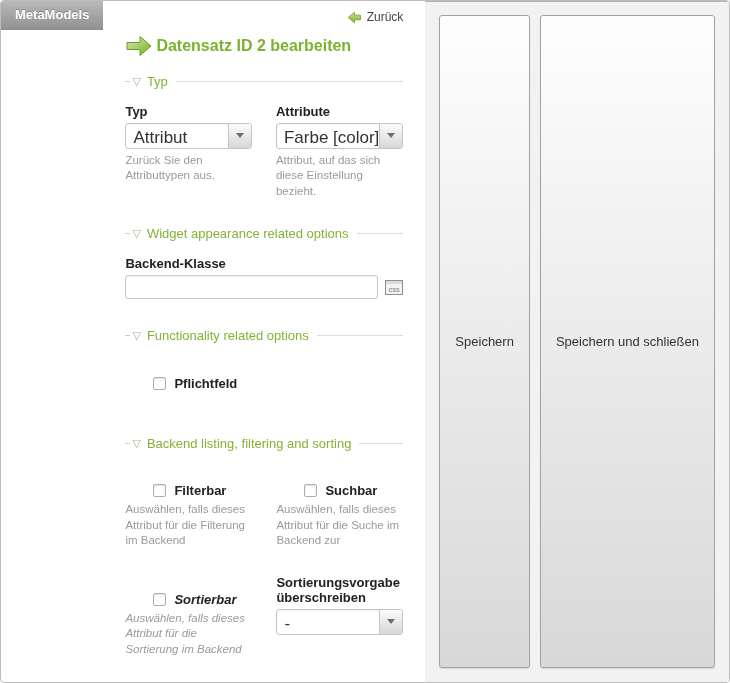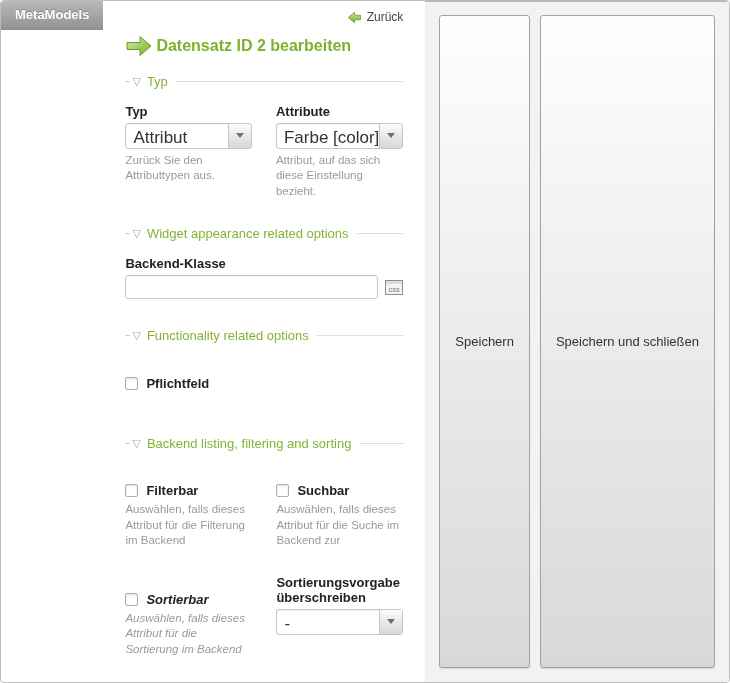--- a/index.html
+++ b/index.html
@@ -35,21 +35,21 @@
   .select .val{flex:1;font-size:17px;color:#333;padding:4px 0 0 7px;white-space:nowrap;overflow:hidden;}
   .select .btn{width:22px;flex:0 0 22px;border-left:1px solid #c6c6c6;border-radius:0 2px 2px 0;
                background:linear-gradient(#fbfbfb,#d7d7d7);display:flex;align-items:center;justify-content:center;}
   .select .btn .arrow{width:0;height:0;border-left:4px solid transparent;border-right:4px solid transparent;
                border-top:5px solid #6e6e6e;}
   .help{font-size:11.5px;color:#9a9a9a;margin-top:4px;line-height:1.35;}
   .inputrow{display:flex;align-items:center;gap:7px;}
   .text-input{flex:1;height:24px;box-sizing:border-box;border:1px solid #c9c9c9;border-radius:3px;
               box-shadow:inset 0 1px 2px rgba(0,0,0,0.06);font-size:13px;color:#333;padding:0 6px;outline:none;}
   .picker{flex:0 0 auto;cursor:pointer;display:flex;}
-  .check-row{display:flex;align-items:center;gap:8px;}
+  .check-row{display:flex;align-items:center;gap:8px;margin-left:28px;}
   .checkbox{width:13px;height:13px;box-sizing:border-box;border:1px solid #aeaeae;border-radius:2px;
             background:#fff;box-shadow:inset 0 1px 2px rgba(0,0,0,0.12);cursor:pointer;}
   .check-label{font-weight:bold;font-size:13px;color:#222;cursor:pointer;}
   .mt-check{margin-top:33px;}
   .mt-row2{margin-top:26px;}
   .col-offset{padding-top:17px;font-style:italic;}
   
   .footer{flex:0 0 auto;background:#f2f2f2;border-top:1px solid #b5b5b5;padding:13px 14px 14px;
           display:flex;gap:10px;}
   .btn-submit{font-family:inherit;font-size:13px;color:#333;padding:5px 15px;border:1px solid #a3a3a3;

